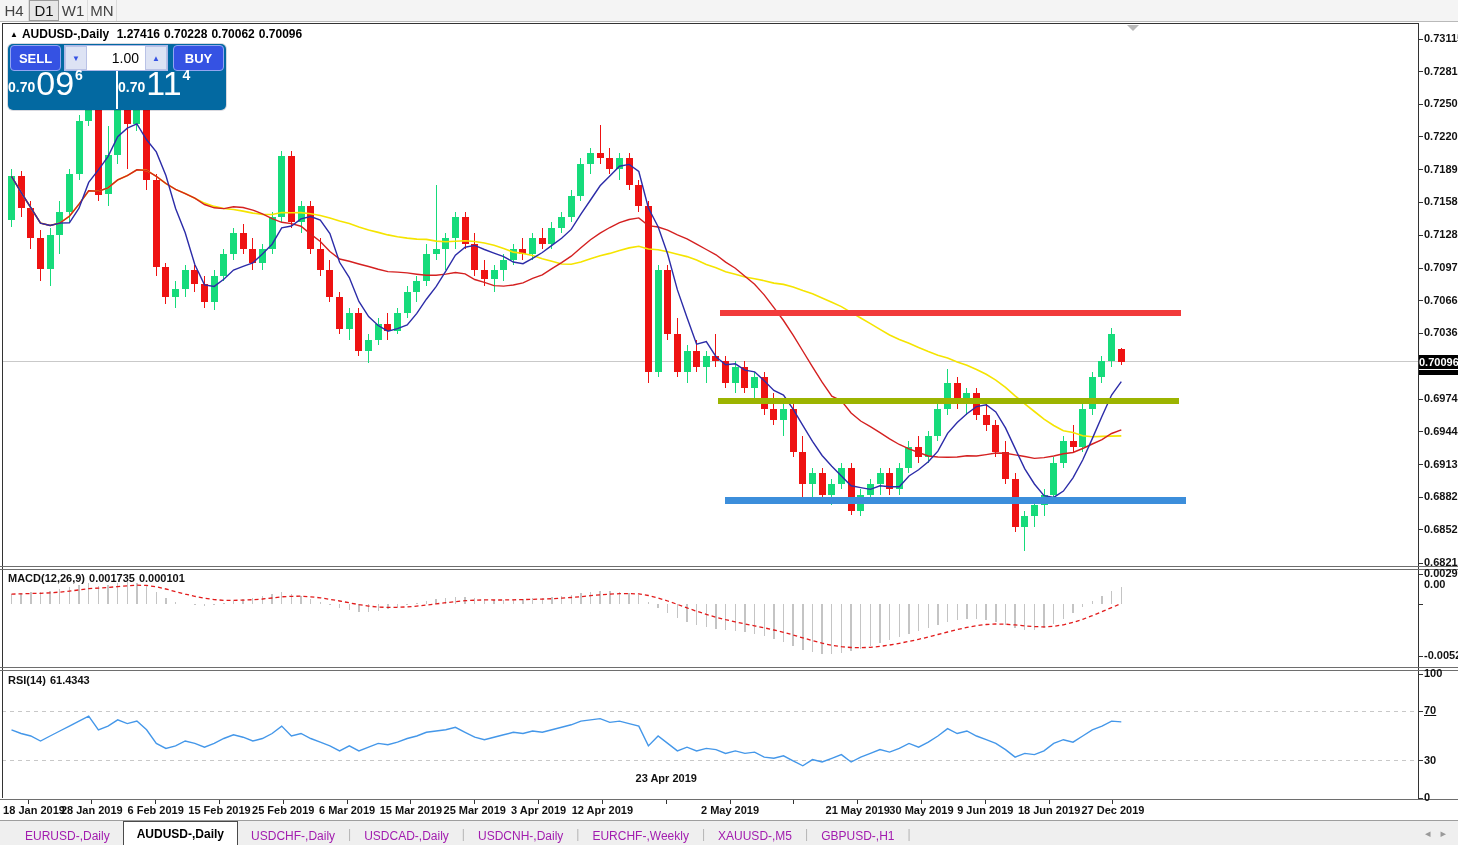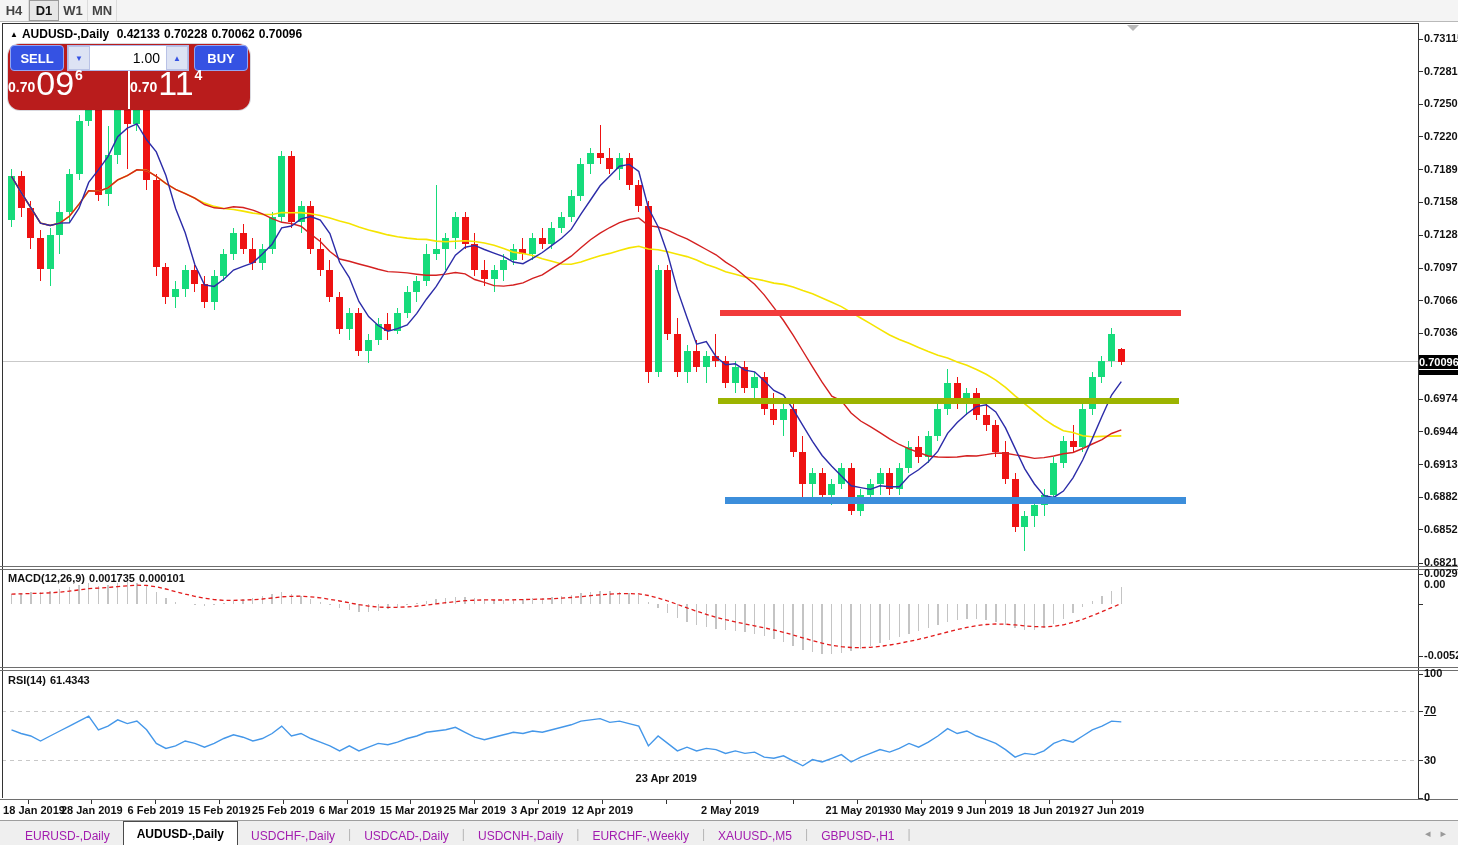--- a/index.html
+++ b/index.html
@@ -1,31 +1,31 @@
 <!DOCTYPE html>
 <html><head>
 <meta charset="utf-8">
 <style>
   html,body{margin:0;padding:0;background:#fff;}
   .screen{position:relative;width:1458px;height:845px;background:#fff;overflow:hidden;
           font-family:"Liberation Sans",sans-serif;-webkit-font-smoothing:antialiased;}
   
   .tf-toolbar{position:absolute;left:0;top:0;width:1458px;height:21px;background:#f4f4f4;
               border-bottom:1px solid #b9b9b9;display:flex;align-items:stretch;z-index:5;}
-  .tf-btn{width:28px;display:flex;align-items:center;justify-content:center;font-size:13px;
-          font-weight:700;color:#444;border-right:1px solid #dcdcdc;cursor:default;}
+  .tf-btn{width:28px;display:flex;align-items:center;justify-content:center;font-size:15px;
+          font-weight:400;color:#444;border-right:1px solid #dcdcdc;cursor:default;}
   .tf-btn.active{background:#e7e7e7;border:1px solid #9a9a9a;color:#111;}
   
   #chart-svg{position:absolute;left:0;top:0;z-index:1;}
   
   .chart-title{position:absolute;left:10px;top:27px;z-index:4;font-size:12px;font-weight:700;color:#000;}
   .chart-title .arr{font-size:8px;position:relative;top:-1px;margin-right:4px;}
   .chart-title span{margin-right:4px;}
   
-  .ocp{position:absolute;left:8px;top:44px;width:242px;height:66px;background:#b91c1c;border-radius:12px;
+  .ocp{position:absolute;left:8px;top:44px;width:218px;height:66px;background:#0369a1;border-radius:5px;
        z-index:6;box-shadow:0 0 0 1px rgba(0,0,40,.15);}
   .ocp-top{position:absolute;left:0;top:0;width:100%;height:26px;display:flex;}
   .btn-sell,.btn-buy{width:52px;height:24px;margin:1px 0 0 2px;background:#3552e3;border:1px solid #93a5f2;
        border-radius:4px;color:#fff;font-size:13px;font-weight:700;display:flex;align-items:center;justify-content:center;cursor:pointer;}
   .btn-buy{margin-left:2px;margin-right:2px;}
   .vol-wrap{flex:1;height:24px;margin-top:1px;margin-left:3px;margin-right:3px;background:#fff;
        border:1px solid #aeb8e8;display:flex;align-items:stretch;}
   .spin{width:20px;background:#dde3f4;border:1px solid #b9c2e6;display:flex;align-items:center;justify-content:center;
        color:#3552e3;font-size:8px;cursor:pointer;}
   .vol-input{flex:1;border:0;outline:none;font-family:"Liberation Sans",sans-serif;font-size:14px;font-weight:400;
@@ -478,21 +478,21 @@
       <line x1="793.84" y1="800" x2="793.84" y2="804" stroke="#333" stroke-width="1" shape-rendering="crispEdges"></line>
       <line x1="857.66" y1="800" x2="857.66" y2="804" stroke="#333" stroke-width="1" shape-rendering="crispEdges"></line>
       <line x1="921.48" y1="800" x2="921.48" y2="804" stroke="#333" stroke-width="1" shape-rendering="crispEdges"></line>
       <line x1="985.3" y1="800" x2="985.3" y2="804" stroke="#333" stroke-width="1" shape-rendering="crispEdges"></line>
       <line x1="1049.12" y1="800" x2="1049.12" y2="804" stroke="#333" stroke-width="1" shape-rendering="crispEdges"></line>
       <line x1="1112.94" y1="800" x2="1112.94" y2="804" stroke="#333" stroke-width="1" shape-rendering="crispEdges"></line>
     </svg>
 
   <div class="chart-title">
     <span class="arr">▲</span><span>AUDUSD-,Daily</span>
-    <span>0.42133</span><span>0.70228</span><span>0.70062</span><span>0.70096</span>
+    <span>1.27416</span><span>0.70228</span><span>0.70062</span><span>0.70096</span>
   </div>
 
   <div class="ocp">
     <div class="ocp-top">
       <div class="btn-sell">SELL</div>
       <div class="vol-wrap">
         <div class="spin">▼</div>
         <input class="vol-input" value="1.00" style="">
         <div class="spin">▲</div>
       </div>
@@ -559,21 +559,21 @@
       <div class="date-label" style="left: 474.74px; top: 804px;">25 Mar 2019</div>
       <div class="date-label" style="left: 538.56px; top: 804px;">3 Apr 2019</div>
       <div class="date-label" style="left: 602.38px; top: 804px;">12 Apr 2019</div>
       <div class="date-label" style="left: 666.2px; top: 772px;">23 Apr 2019</div>
       <div class="date-label" style="left: 730.02px; top: 804px;">2 May 2019</div>
       <div class="date-label" style="left: 793.84px; top: 840px; margin-top: 12px;">12 May 2019</div>
       <div class="date-label" style="left: 857.66px; top: 804px;">21 May 2019</div>
       <div class="date-label" style="left: 921.48px; top: 804px;">30 May 2019</div>
       <div class="date-label" style="left: 985.3px; top: 804px;">9 Jun 2019</div>
       <div class="date-label" style="left: 1049.12px; top: 804px;">18 Jun 2019</div>
-      <div class="date-label" style="left: 1112.94px; top: 804px;">27 Jun 2019</div>
+      <div class="date-label" style="left: 1112.94px; top: 804px;">27 Dec 2019</div>
     </div>
 
   <div class="tabbar" id="tabbar">
       <div class="tab-pad"></div>
       <div class="tab">EURUSD-,Daily</div>
       <div class="tab active">AUDUSD-,Daily</div>
       <div class="tab">USDCHF-,Daily</div>
       <span class="tab-sep">|</span>
       <div class="tab">USDCAD-,Daily</div>
       <span class="tab-sep">|</span>

